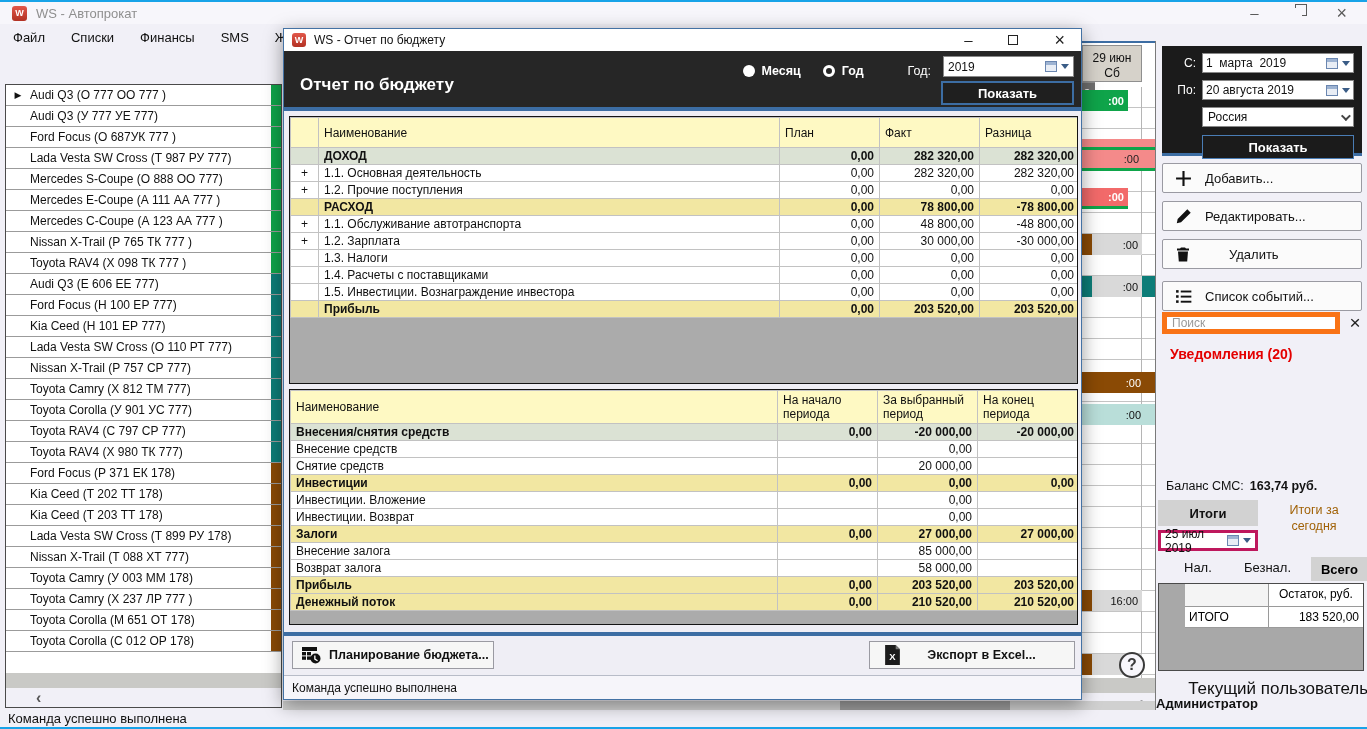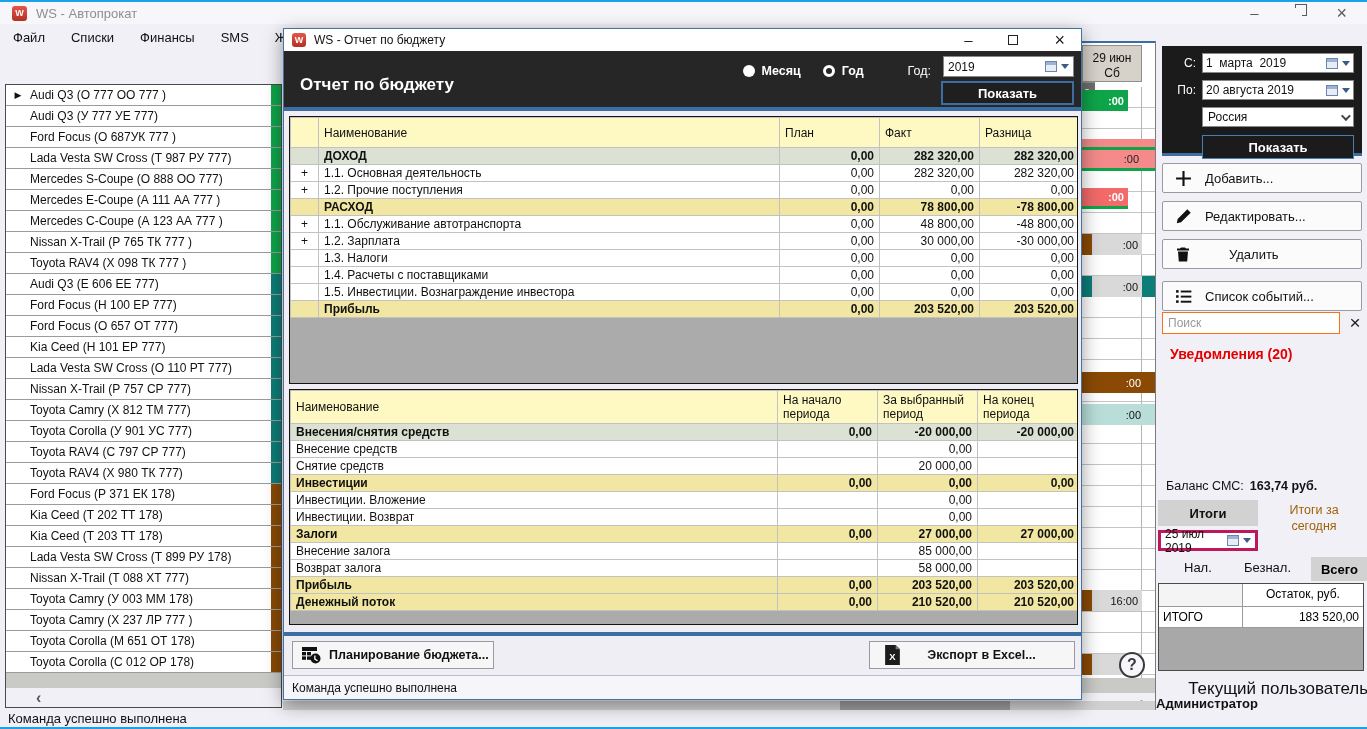--- a/index.html
+++ b/index.html
@@ -69,35 +69,35 @@
   .dk-label { width:26px; text-align:right; color:#fff; font-size:12px; flex:none; }
   .dk-input { flex:1; margin-left:6px; height:20px; background:#fff; border:1px solid #888; font-size:12px; color:#111; display:flex; align-items:center; padding:0 3px; white-space:pre; }
   .dk-input .grow { flex:1; }
   .cal-icon { width:12px; height:11px; border:1px solid #6a86b0; background:linear-gradient(#9db3d2 0 3px, #e8edf5 3px); flex:none; }
   .dd-arrow { width:0; height:0; border-left:4px solid transparent; border-right:4px solid transparent; border-top:5px solid #3a5c86; margin-left:4px; flex:none; }
   .dk-select { margin:7px 8px 0 40px; height:20px; background:#fff; border:1px solid #888; font-size:12px; color:#111; display:flex; align-items:center; padding:0 5px; }
   .chev { width:7px; height:7px; border-right:2px solid #444; border-bottom:2px solid #444; transform:rotate(45deg) translateY(-2px); margin-left:auto; flex:none; }
   .dk-show { margin:8px 8px 0 40px; height:24px; background:#1b1b1b; border:1px solid #4a7db5; color:#fff; font-size:13px; font-weight:bold; display:flex; align-items:center; justify-content:center; }
   .rp-btn { position:absolute; left:6px; width:200px; height:30px; background:#fbfbfb; border:1px solid #9a9aa2; border-radius:2px; display:flex; align-items:center; font-size:13px; color:#111; }
   .rp-btn .ic { width:20px; height:20px; margin:0 12px 0 10px; display:flex; align-items:center; justify-content:center; flex:none; }
-  .rp-search { position:absolute; left:6px; top:271px; width:178px; height:22px; border:1px solid #f97316; background:#fff; font-size:12px; padding:0 5px; color:#111; font-family:"Liberation Sans", sans-serif; }
+  .rp-search { position:absolute; left:6px; top:271px; width:178px; height:22px; border:5px solid #f97316; background:#fff; font-size:12px; padding:0 5px; color:#111; font-family:"Liberation Sans", sans-serif; }
   .rp-search::placeholder { color:#999; }
   .rp-search-x { position:absolute; left:189px; top:270px; width:20px; height:24px; font-size:19px; color:#222; display:flex; align-items:center; justify-content:center; }
   .rp-notif { position:absolute; left:14px; top:305px; color:#e40000; font-weight:bold; font-size:14px; }
   .rp-sms { position:absolute; left:10px; top:438px; font-size:12.5px; color:#111; }
   .rp-sms b { margin-left:6px; }
   .rp-totals-btn { position:absolute; left:2px; top:459px; width:100px; height:26px; background:#d2d2d2; font-size:13px; font-weight:bold; color:#111; display:flex; align-items:center; justify-content:center; }
   .rp-totals-cap { position:absolute; left:112px; top:461px; width:92px; text-align:center; font-size:12.5px; color:#a16207; line-height:16px; }
   .rp-date { position:absolute; left:2px; top:489px; width:100px; height:21px; background:#fff; border:3px solid #be185d; font-size:12px; color:#111; display:flex; align-items:center; padding:0 4px; }
   .rp-tabs { position:absolute; left:0; top:516px; width:212px; height:24px; }
   .rp-tab { position:absolute; top:3px; font-size:13px; color:#111; }
   .rp-tab.t0 { left:28px; } .rp-tab.t1 { left:88px; }
   .rp-tab-active { position:absolute; right:0; top:0; width:57px; height:24px; background:#d2d2d2; font-weight:bold; font-size:13px; display:flex; align-items:center; justify-content:center; }
   .rp-table { position:absolute; left:2px; top:542px; width:206px; height:88px; background:#a8a8a8; border:1px solid #4a4a4a; }
-  .rpt-row { display:flex; border-bottom:1px solid #9a9a9a; background:#fff; }
+  .rpt-row { display:flex; border-bottom:1px solid #9a9a9a; background:#fff;margin-left:26px; }
   .rpt-c1 { width:84px; border-right:1px solid #9a9a9a; font-size:12px; padding:3px 4px; }
   .rpt-c2 { flex:1; font-size:12px; padding:3px 4px; }
   .rpt-head .rpt-c1 { background:#f4f4f4; height:22px; }
   .rpt-head .rpt-c2 { text-align:center; }
   .rpt-data .rpt-c2 { text-align:right; }
   .rp-user { position:absolute; left:0; top:638px; width:249px; text-align:center; font-size:17px; color:#111; }
   .rp-user-name { position:absolute; left:0; top:655px; width:212px; font-size:13px; font-weight:bold; color:#111; }
 
   .main-status { position:absolute; left:0; top:710px; width:100%; height:17px; font-size:13px; color:#111; padding-left:8px; display:flex; align-items:center; background:#f1f0f7; }
 
@@ -218,25 +218,20 @@
         <span class="car-label">Audi Q3 (Е 606 ЕЕ 777)</span>
         <span class="car-badge badge-teal"></span>
       </div>
       <div class="car-row">
         <span class="car-marker"></span>
         <span class="car-label">Ford Focus (Н 100 ЕР 777)</span>
         <span class="car-badge badge-teal"></span>
       </div>
       <div class="car-row">
         <span class="car-marker"></span>
-        <span class="car-label">Ford Focus (О 657 ОТ 777)</span>
-        <span class="car-badge badge-teal"></span>
-      </div>
-      <div class="car-row">
-        <span class="car-marker"></span>
         <span class="car-label">Kia Ceed (Н 101 ЕР 777)</span>
         <span class="car-badge badge-teal"></span>
       </div>
       <div class="car-row">
         <span class="car-marker"></span>
         <span class="car-label">Lada Vesta SW Cross (О 110 РТ 777)</span>
         <span class="car-badge badge-teal"></span>
       </div>
       <div class="car-row">
         <span class="car-marker"></span>

